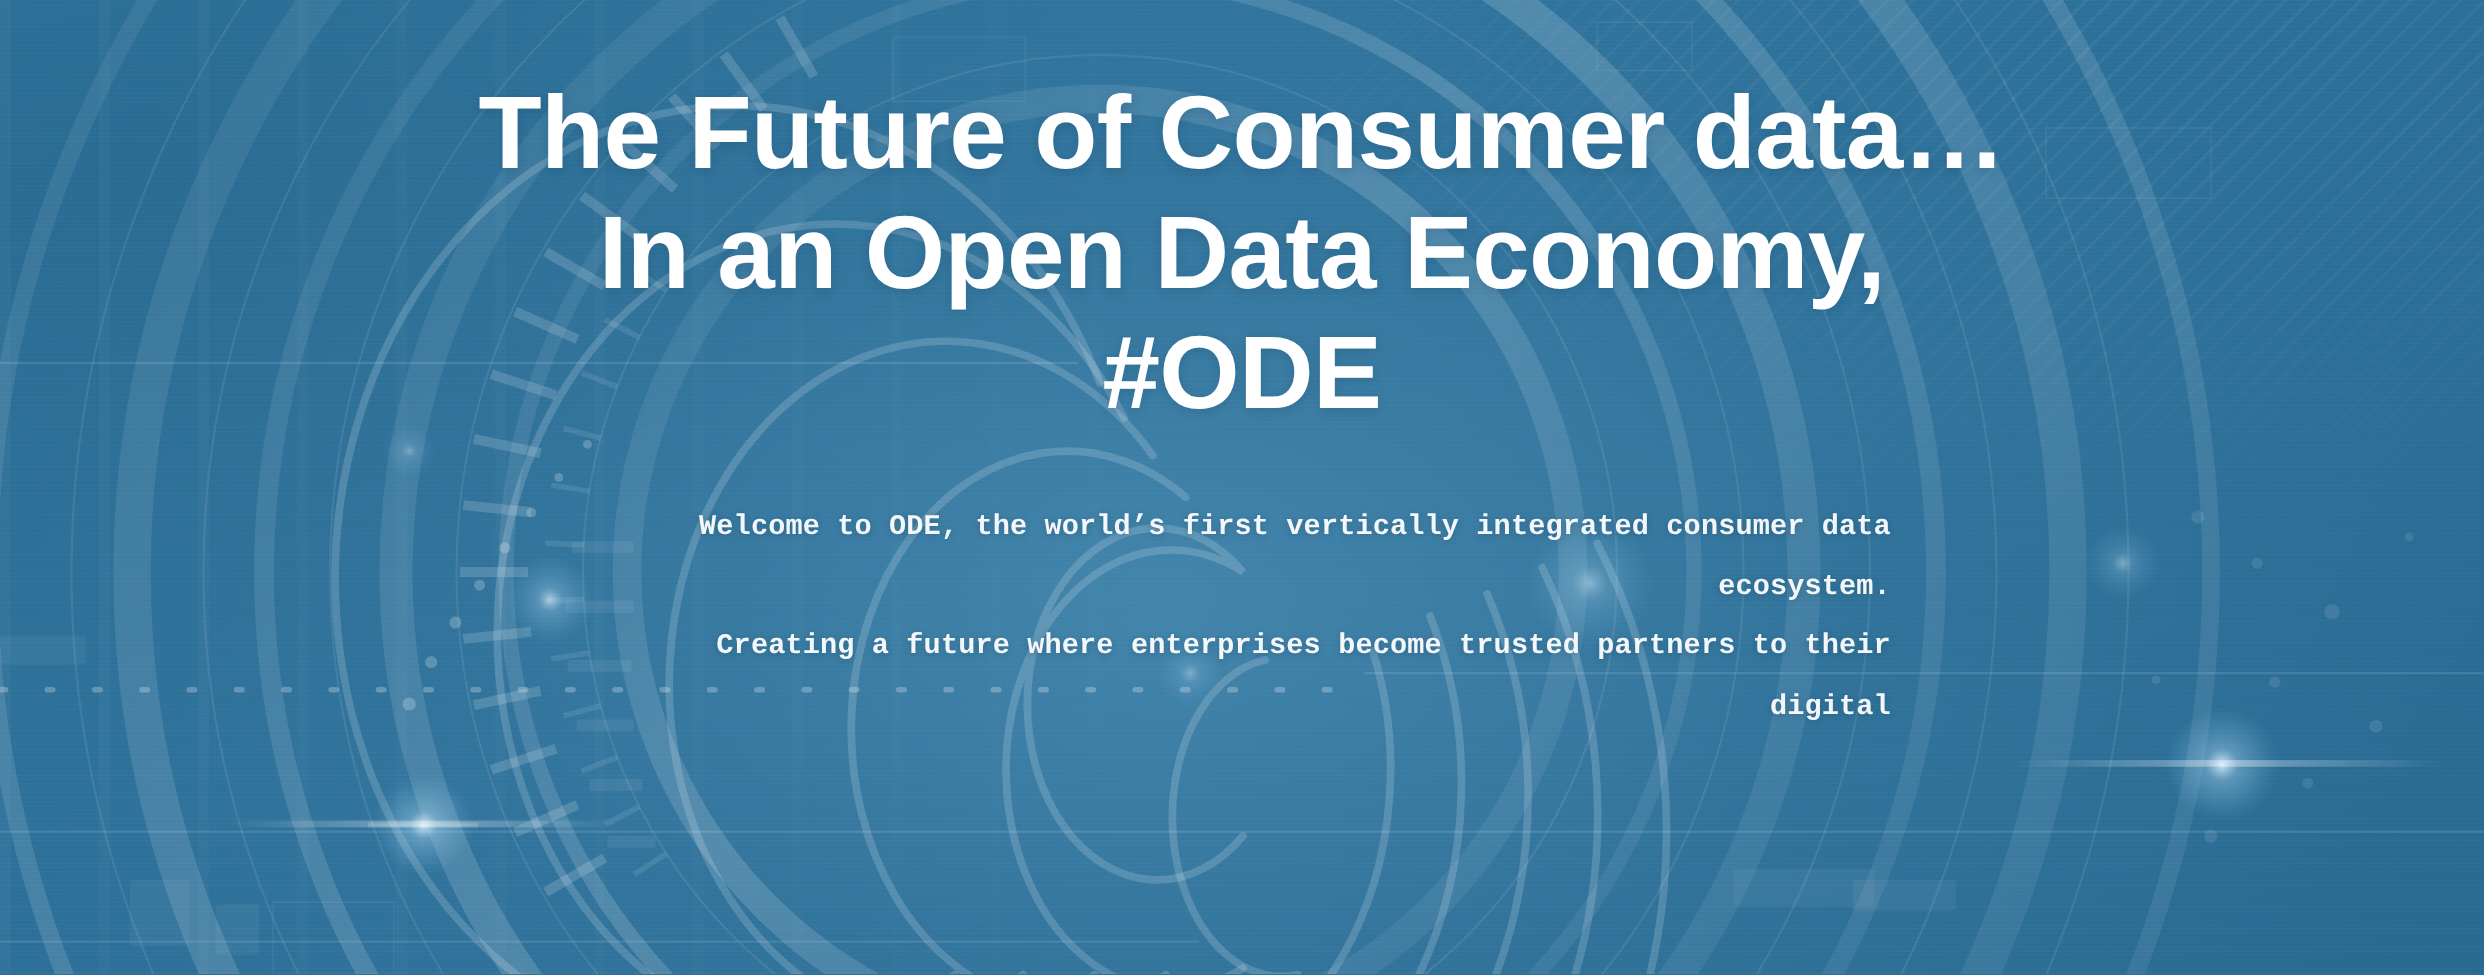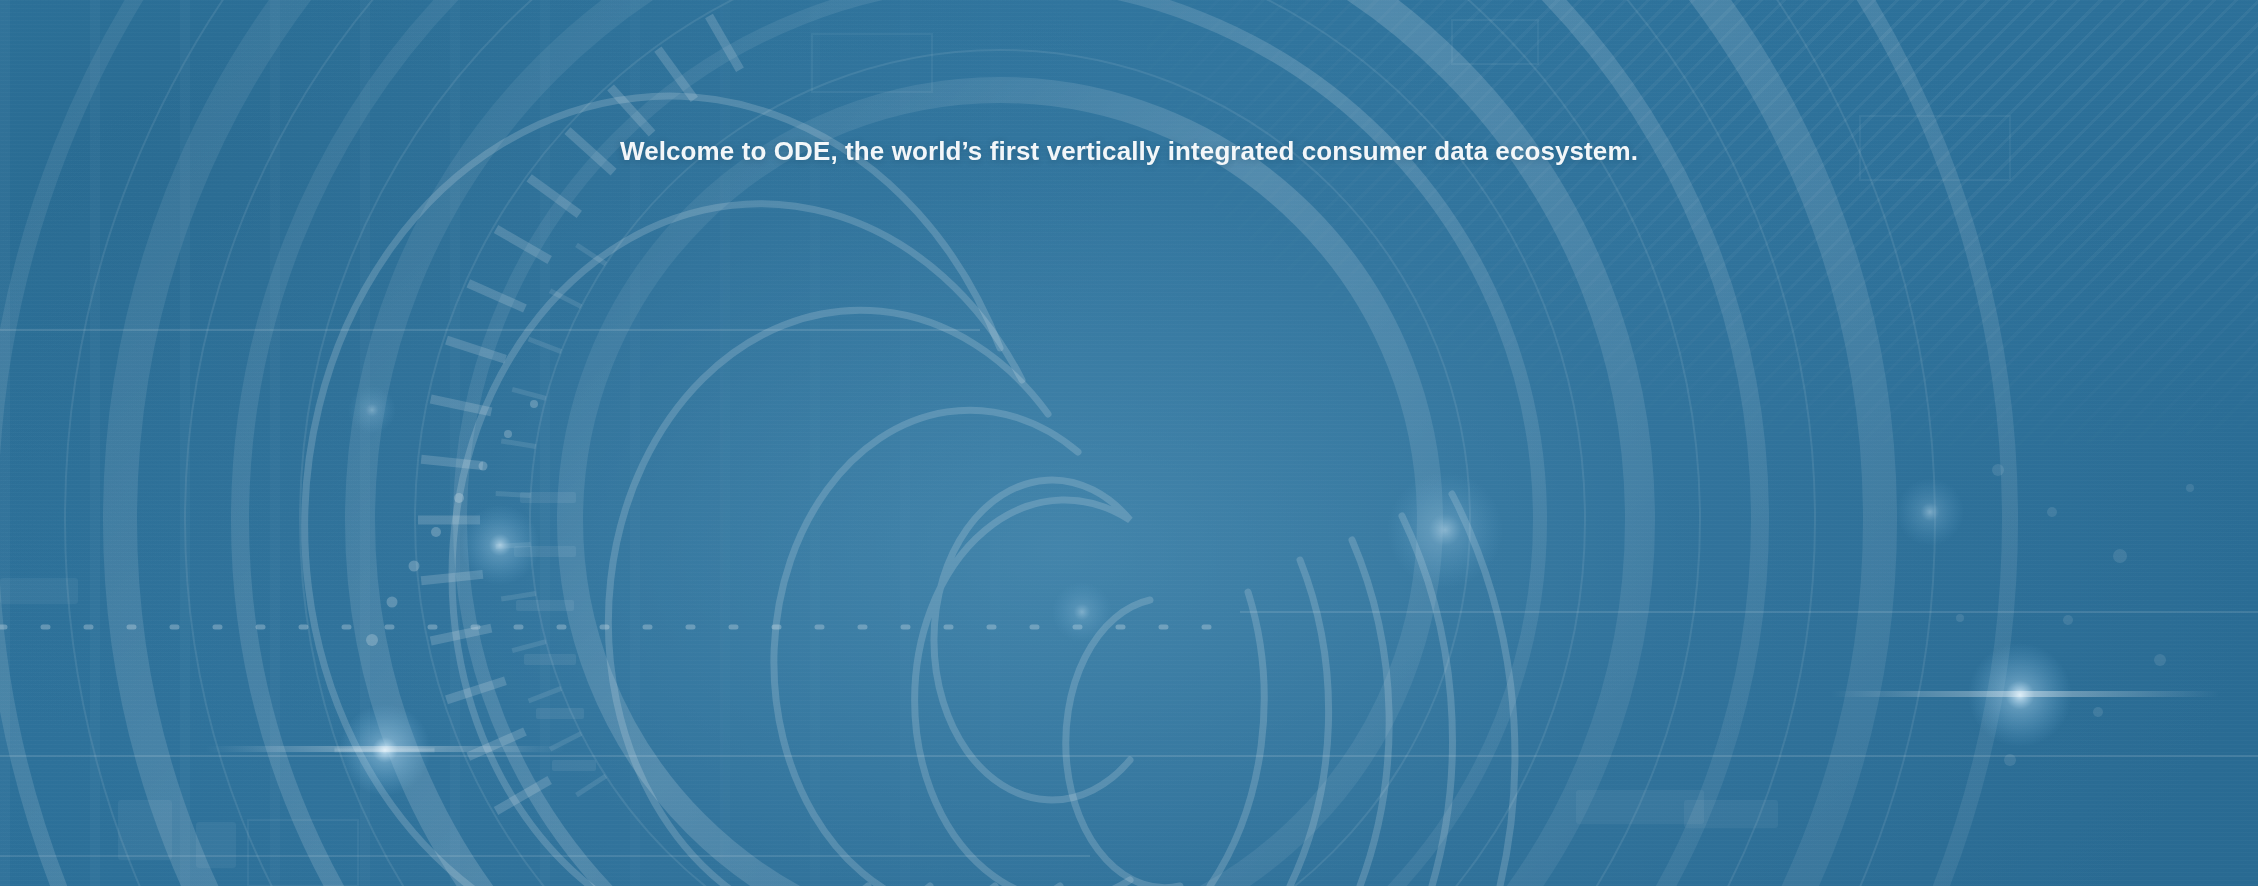--- a/index.html
+++ b/index.html
@@ -103,21 +103,21 @@
     line-height: 1.16;
     letter-spacing: -0.6px;
     max-width: 2180px;
     text-shadow: 0 2px 10px rgba(12,46,70,0.18);
   }
   .headline .hl-line { display: block; }
 
   .subcopy {
     margin: 58px 0 0 0;
     color: rgba(255,255,255,0.94);
-    font-family: Liberation Sans, sans-serif;
+    font-family: Liberation Mono, monospace;
     font-weight: 700;
     font-size: 26px;
     line-height: 2.1;
     letter-spacing: 0.1px;
     max-width: 1180px;
     text-shadow: 0 1px 6px rgba(12,46,70,0.25);
     text-align: right;
   }
   .subcopy .sc-line { display: block; }
 </style>
@@ -353,19 +353,25 @@
       </g>
     </svg>
   </div>
 
   <div class="bg-layer bg-cols"></div>
   <div class="bg-layer bg-hatch"></div>
   <div class="bg-layer bg-scan"></div>
 
   <div class="content">
 
+    <h1 class="headline">
+      <span class="hl-line">The Future of Consumer data…</span>
+      <span class="hl-line">In an Open Data Economy,</span>
+      <span class="hl-line">#ODE</span>
+    </h1>
 
     <p class="subcopy">
       <span class="sc-line">Welcome to ODE, the world’s first vertically integrated consumer data ecosystem.</span>
+      <span class="sc-line">Creating a future where enterprises become trusted partners to their digital</span>
     </p>
 
   </div>
 </div>
 
 </body></html>

